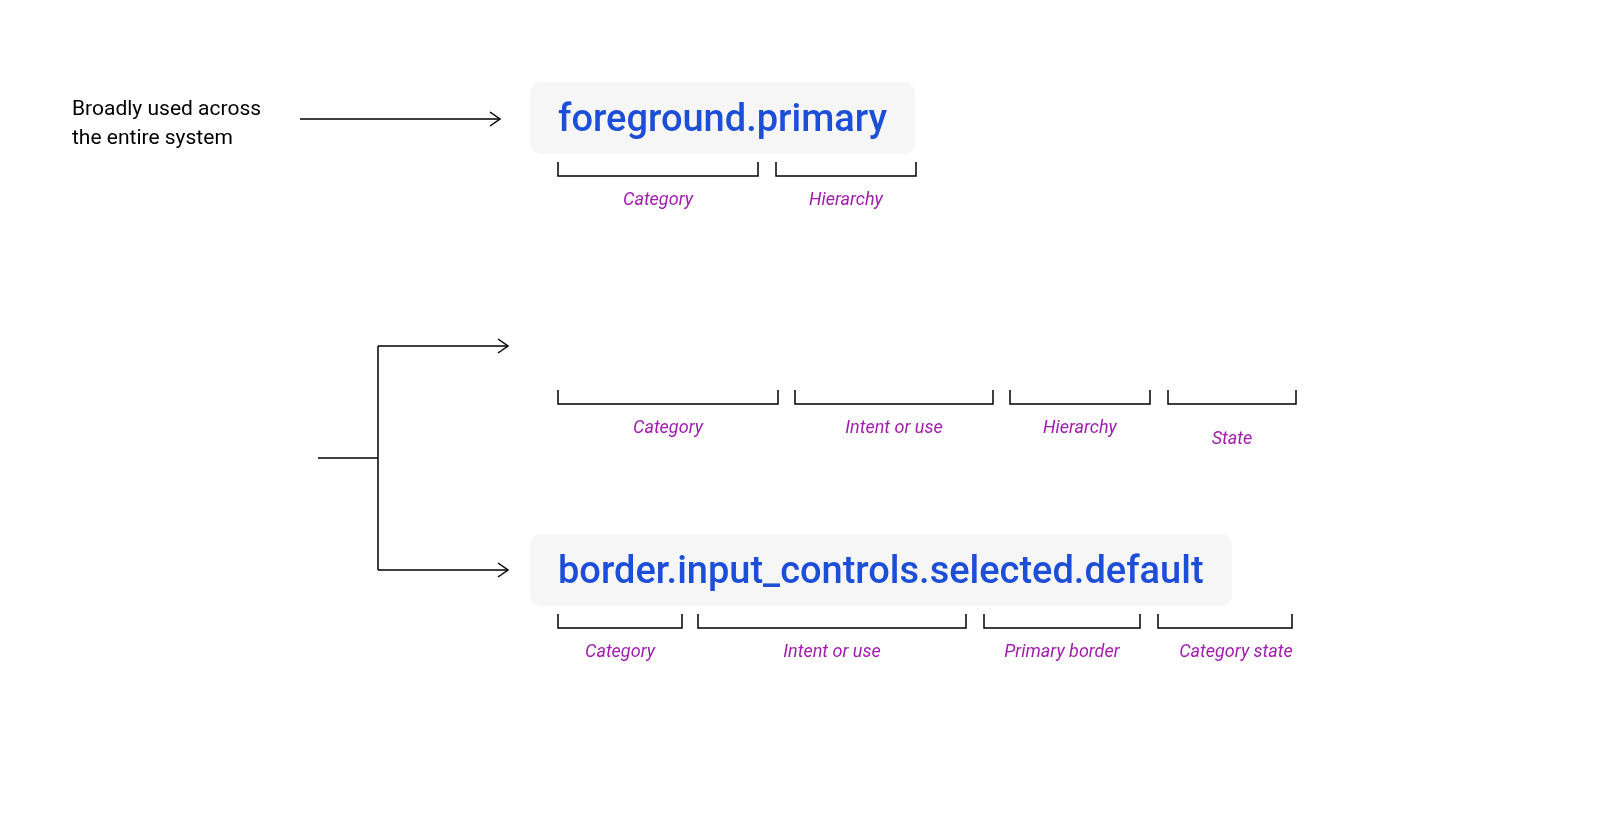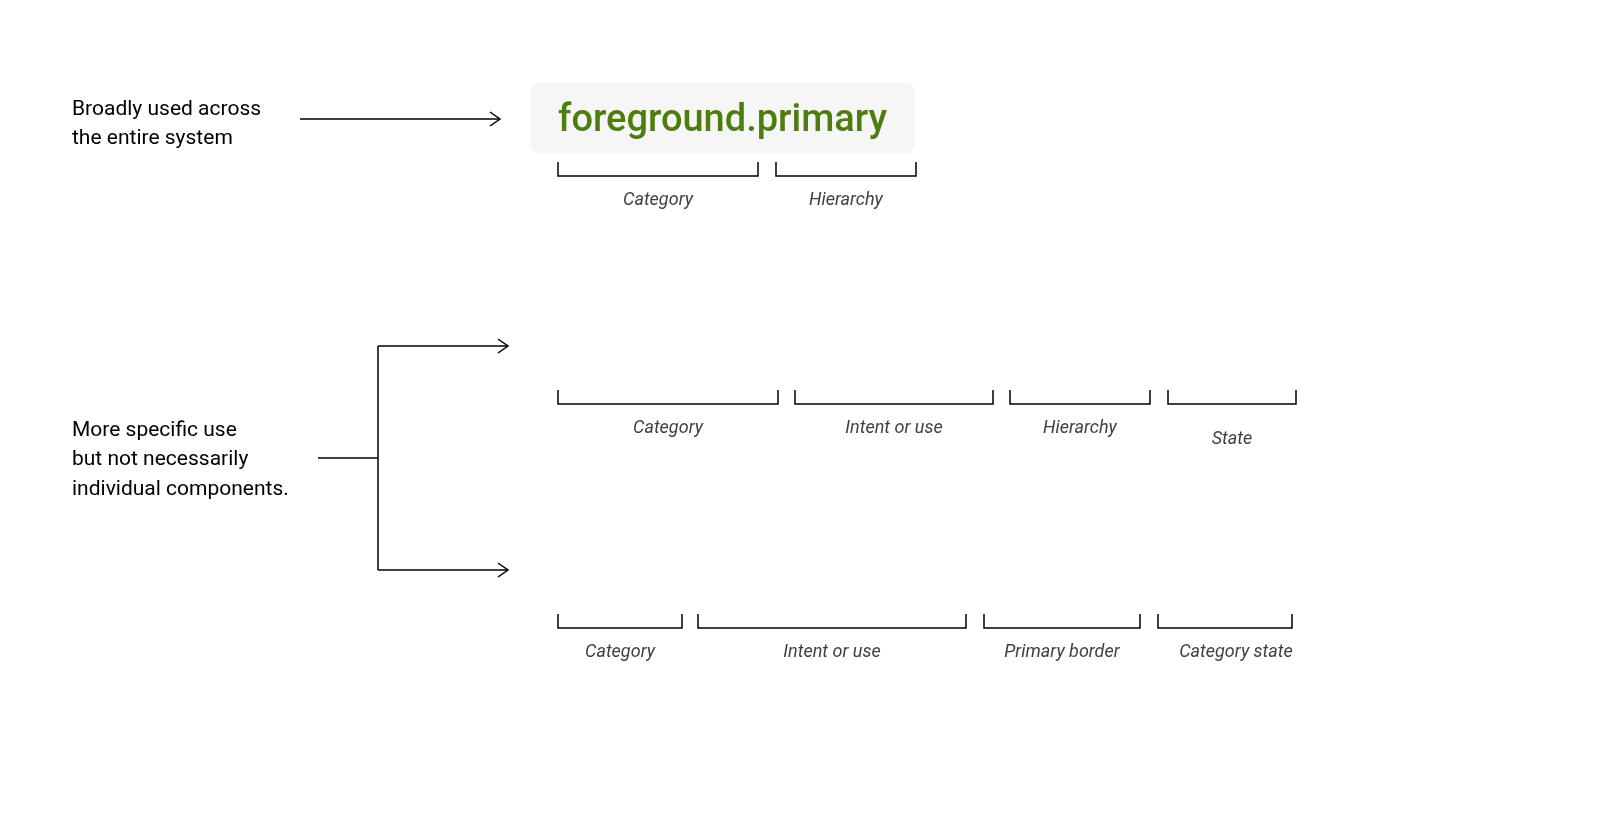--- a/index.html
+++ b/index.html
@@ -24,28 +24,28 @@
       line-height: 1.4;
       color: #000;
     }
     .token-box {
       position: absolute;
       background: #f6f6f6;
       border-radius: 10px;
       padding: 14px 28px;
       font-size: 38px;
       font-weight: 500;
-      color: #4d7c0f;
+      color: #1d4ed8;
       white-space: nowrap;
     }
     .bracket-label {
       position: absolute;
       font-size: 18px;
       font-style: italic;
-      color: #404040;
+      color: #a21caf;
       text-align: center;
     }
     .bracket-svg {
       position: absolute;
     }
     svg { overflow: visible; }
   </style>
 </head>
 <body>
 
@@ -64,23 +64,20 @@
   <svg class="bracket-svg" style="left:558px; top:162px;" width="200" height="20">
     <path d="M0,0 L0,14 L200,14 L200,0" fill="none" stroke="#000" stroke-width="1.5"></path>
   </svg>
   <div class="bracket-label" style="left:558px; top:188px; width:200px;">Category</div>
 
   <svg class="bracket-svg" style="left:776px; top:162px;" width="140" height="20">
     <path d="M0,0 L0,14 L140,14 L140,0" fill="none" stroke="#000" stroke-width="1.5"></path>
   </svg>
   <div class="bracket-label" style="left:776px; top:188px; width:140px;">Hierarchy</div>
 
-  <div class="desc-label" style="left:72px; top:415px; white-space:pre-line;">More specific use
-but not necessarily
-individual components.</div>
 
   <svg class="bracket-svg" style="left:318px; top:340px;" width="200" height="240">
 
     <line x1="0" y1="118" x2="60" y2="118" stroke="#000" stroke-width="1.5"></line>
 
     <line x1="60" y1="6" x2="60" y2="230" stroke="#000" stroke-width="1.5"></line>
 
     <line x1="60" y1="6" x2="190" y2="6" stroke="#000" stroke-width="1.5"></line>
     <polyline points="180,-1 190,6 180,13" fill="none" stroke="#000" stroke-width="1.5"></polyline>
 
@@ -102,20 +99,21 @@
   <svg class="bracket-svg" style="left:1010px; top:390px;" width="140" height="20">
     <path d="M0,0 L0,14 L140,14 L140,0" fill="none" stroke="#000" stroke-width="1.5"></path>
   </svg>
   <div class="bracket-label" style="left:1010px; top:416px; width:140px;">Hierarchy</div>
 
   <svg class="bracket-svg" style="left:1168px; top:390px;" width="128" height="20">
     <path d="M0,0 L0,14 L128,14 L128,0" fill="none" stroke="#000" stroke-width="1.5"></path>
   </svg>
   <div class="bracket-label" style="left:1168px; top:427px; width:128px;">State</div>
 
+  <div class="token-box" style="left:530px; top:534px;">border.input_controls.selected.default</div>
 
   <svg class="bracket-svg" style="left:558px; top:614px;" width="124" height="20">
     <path d="M0,0 L0,14 L124,14 L124,0" fill="none" stroke="#000" stroke-width="1.5"></path>
   </svg>
   <div class="bracket-label" style="left:558px; top:640px; width:124px;">Category</div>
 
   <svg class="bracket-svg" style="left:698px; top:614px;" width="268" height="20">
     <path d="M0,0 L0,14 L268,14 L268,0" fill="none" stroke="#000" stroke-width="1.5"></path>
   </svg>
   <div class="bracket-label" style="left:698px; top:640px; width:268px;">Intent or use</div>

